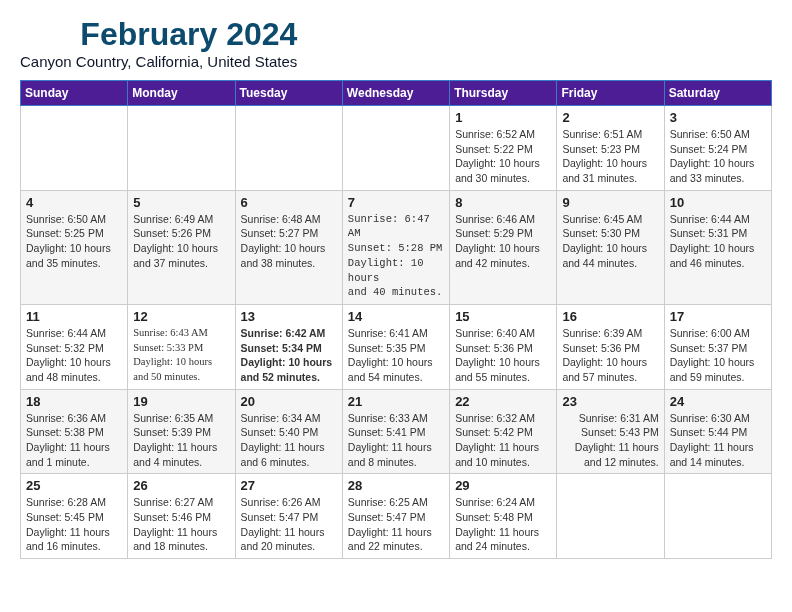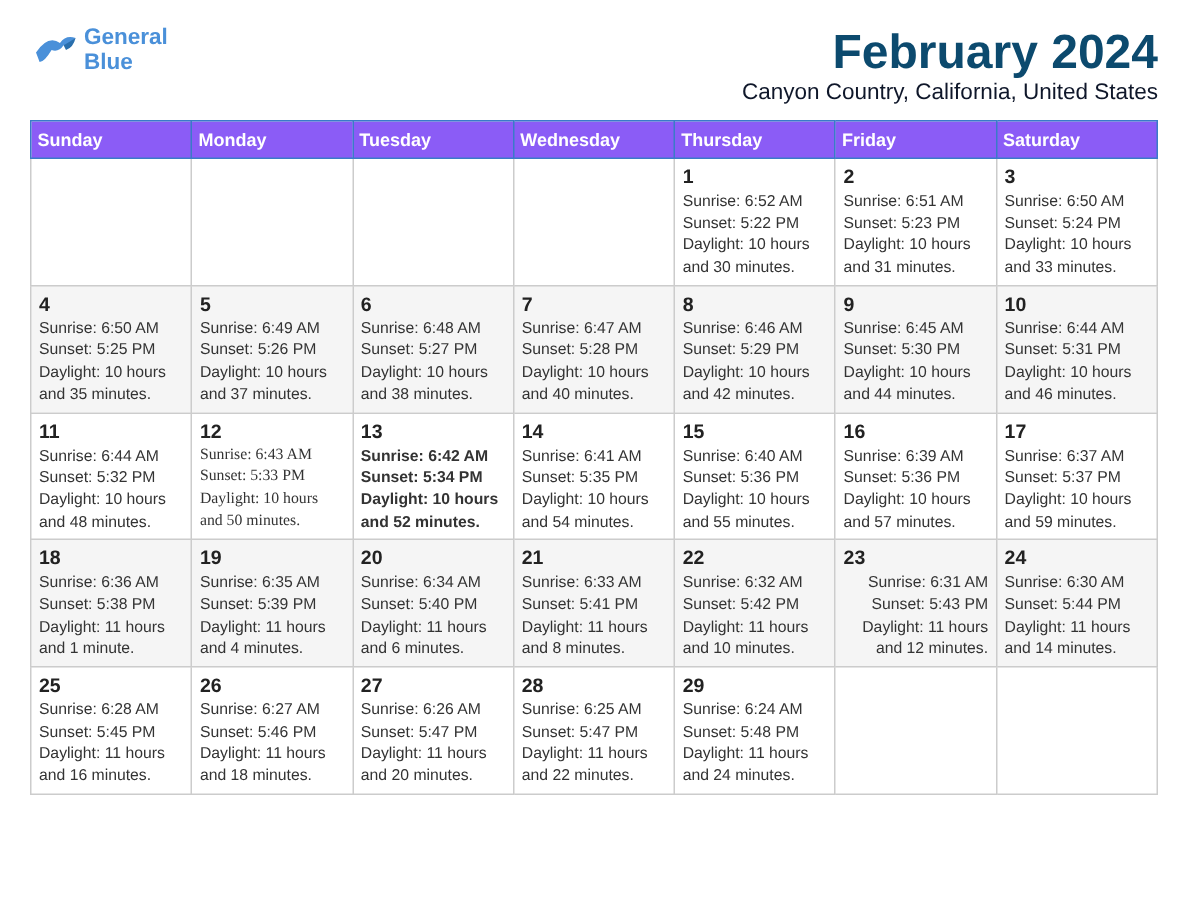--- a/index.html
+++ b/index.html
@@ -36,21 +36,21 @@
     .location-title {
       font-size: 15px;
       color: #0f172a;
     }
     .calendar {
       width: 100%;
       border-collapse: collapse;
       font-size: 11px;
     }
     .calendar th {
-      background: #8b5cf6;
+      background: #4c1d95;
       color: #fff;
       padding: 5px 4px;
       text-align: left;
       font-size: 12px;
       font-weight: bold;
       border: 1px solid #3a7bc8;
     }
     .calendar td {
       border: 1px solid #ccc;
       vertical-align: top;
@@ -75,30 +75,20 @@
       line-height: 1.4;
     }
     .empty-cell {
       background: #f9f9f9;
     }
   </style>
 </head>
 <body>
 
 <div class="header-area">
-  <div class="logo">
-    <svg class="logo-bird" viewBox="0 0 40 35" xmlns="http://www.w3.org/2000/svg">
-      <path d="M5 20 Q15 5 25 12 Q30 5 38 8 Q32 14 28 14 Q24 20 18 18 Q12 28 8 28 Z" fill="#4a90d9"></path>
-      <path d="M28 14 Q35 10 38 8 Q36 16 30 18 Z" fill="#2a6fad"></path>
-    </svg>
-    <div>
-      <div style="font-size:15px; font-weight:bold; color:#4a90d9;">General</div>
-      <div style="font-size:15px; font-weight:bold; color:#4a90d9;">Blue</div>
-    </div>
-  </div>
   <div class="title-area">
     <div class="month-title">February 2024</div>
     <div class="location-title">Canyon Country, California, United States</div>
   </div>
 </div>
 
 <table class="calendar">
   <thead>
     <tr>
     <th>Sunday</th>
@@ -155,21 +145,21 @@
         </td>
         <td>
           <span class="day-num">6</span>
           <div class="day-info" style="white-space: pre-line;">Sunrise: 6:48 AM
 Sunset: 5:27 PM
 Daylight: 10 hours
 and 38 minutes.</div>
         </td>
         <td>
           <span class="day-num">7</span>
-          <div class="day-info" style="white-space: pre-line;">Sunrise: 6:47 AM
+          <div class="day-info" style="white-space: pre-line; font-family: Liberation Mono, monospace;">Sunrise: 6:47 AM
 Sunset: 5:28 PM
 Daylight: 10 hours
 and 40 minutes.</div>
         </td>
         <td>
           <span class="day-num">8</span>
           <div class="day-info" style="white-space: pre-line;">Sunrise: 6:46 AM
 Sunset: 5:29 PM
 Daylight: 10 hours
 and 42 minutes.</div>
@@ -227,21 +217,21 @@
         </td>
         <td>
           <span class="day-num">16</span>
           <div class="day-info" style="white-space: pre-line;">Sunrise: 6:39 AM
 Sunset: 5:36 PM
 Daylight: 10 hours
 and 57 minutes.</div>
         </td>
         <td>
           <span class="day-num">17</span>
-          <div class="day-info" style="white-space: pre-line;">Sunrise: 6:37 AM
+          <div class="day-info" style="white-space: pre-line;">Sunrise: 6:00 AM
 Sunset: 5:37 PM
 Daylight: 10 hours
 and 59 minutes.</div>
         </td>
       </tr>
       <tr>
         <td>
           <span class="day-num">18</span>
           <div class="day-info" style="white-space: pre-line;">Sunrise: 6:36 AM
 Sunset: 5:38 PM

